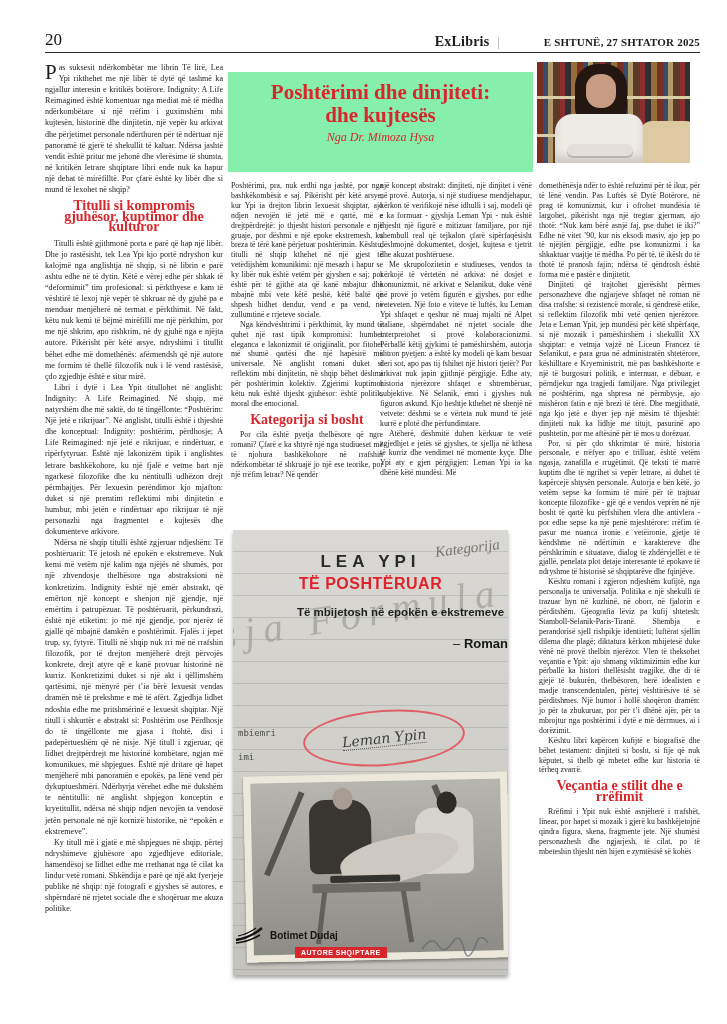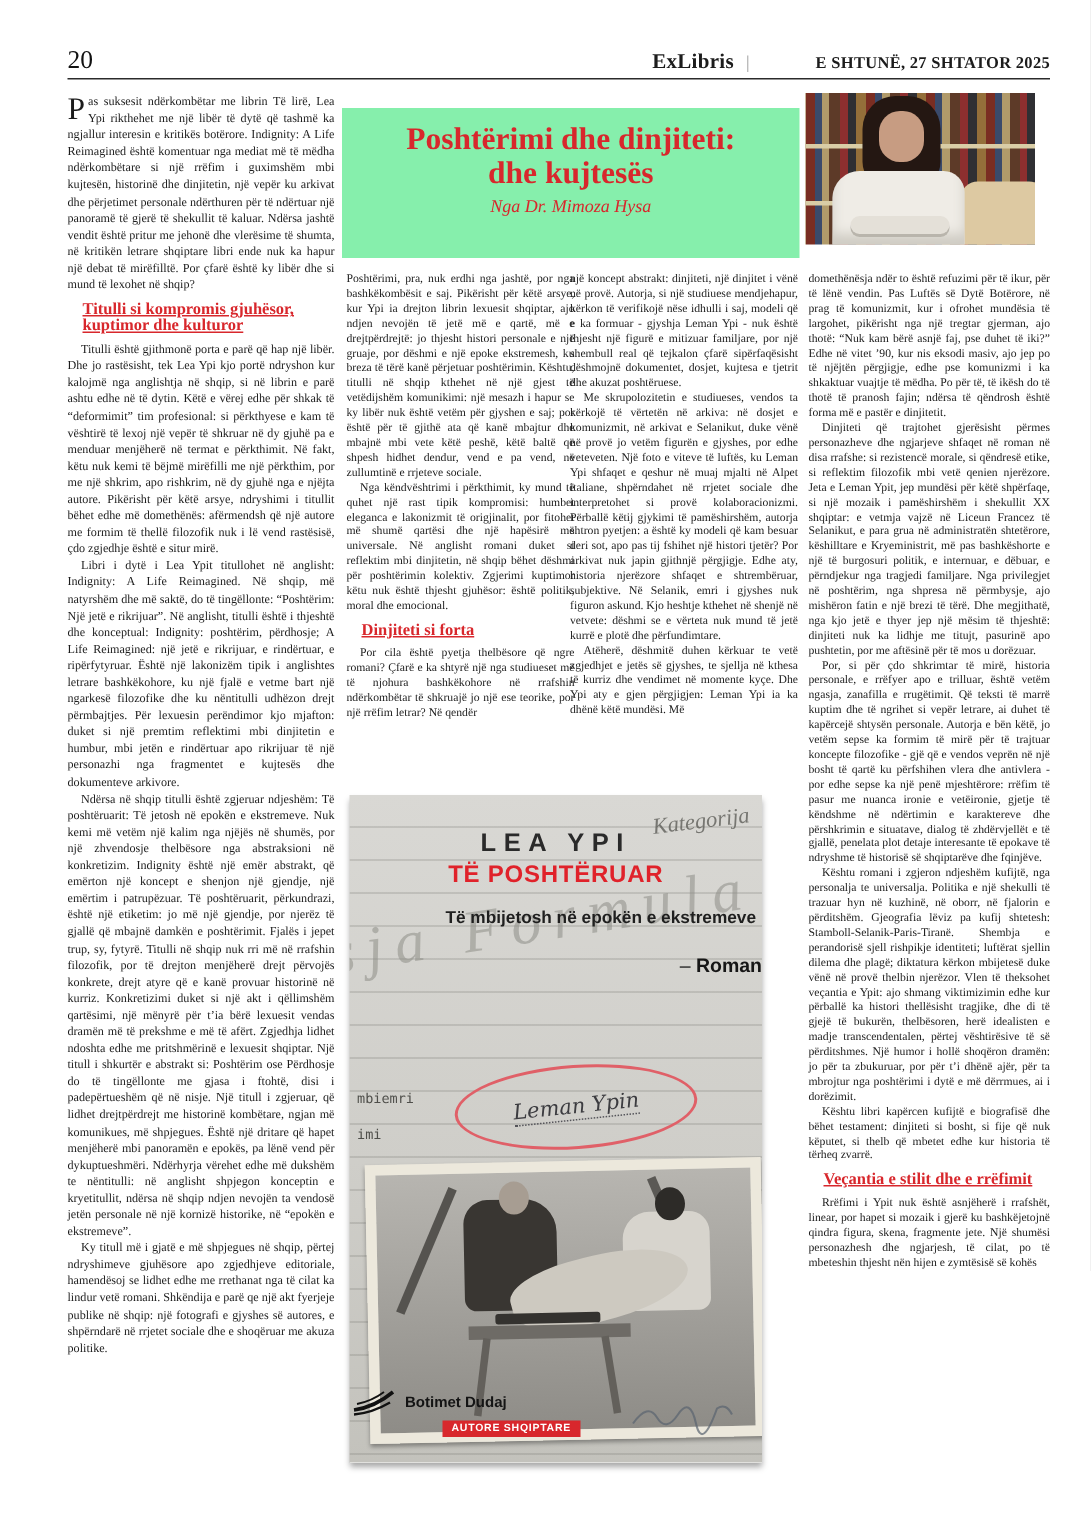--- a/index.html
+++ b/index.html
@@ -28,22 +28,22 @@
   .portrait .hair{position:absolute;left:38px;top:2px;width:52px;height:62px;background:#241712;border-radius:22px 22px 18px 18px;}
   .portrait .face{position:absolute;left:49px;top:12px;width:30px;height:34px;background:#c79c82;border-radius:14px;}
   .portrait .blouse{position:absolute;left:18px;top:52px;width:88px;height:52px;background:#efece6;
         border-radius:18px 14px 0 0;box-shadow:inset 0 -10px 8px #cfccc4;}
   .portrait .arms{position:absolute;left:30px;top:82px;width:66px;height:12px;background:#e4e0d8;
         border-radius:6px;box-shadow:0 2px 0 #b9b5ac;}
   
   .col{position:absolute;text-align:justify;font-size:7.8px;line-height:9.9px;}
   .col p{margin:0;text-indent:9px;}
   .col p.cont{text-indent:0;}
-  .colhead{color:#d8272c;font-weight:bold;text-align:left;font-size:11px;line-height:10.5px;
-        margin:6px 10px 5px;text-indent:0;text-decoration:underline;}
+  .colhead{color:#d8272c;font-weight:bold;text-align:center;font-size:14px;line-height:10.5px;
+        margin:6px 10px 5px;text-indent:0;}
   .col1{left:45px;top:62px;width:178px;line-height:11.1px;font-size:8.1px;}
   .col2{left:231px;top:181px;width:152px;}
   .col3{left:380px;top:181px;width:152px;}
   .col4{left:539px;top:181px;width:161px;}
   .dropcap{float:left;font-size:21px;line-height:19px;padding:1px 2px 0 0;font-weight:normal;}
   
   .cover{position:absolute;left:233px;top:530px;width:275px;height:445px;z-index:3;
         background:linear-gradient(180deg,#d9d8d4 0%,#cfcec9 55%,#c3c2bc 100%);
         box-shadow:0 3px 4px rgba(0,0,0,.35);overflow:hidden;font-family:"Liberation Sans",sans-serif;}
   .cover .lines{position:absolute;inset:0;
@@ -126,21 +126,21 @@
     <div class="colhead">Titulli si kompromis gjuhësor, kuptimor dhe kulturor</div>
     <p>Titulli është gjithmonë porta e parë që hap një libër. Dhe jo rastësisht, tek Lea Ypi kjo portë ndryshon kur kalojmë nga anglishtja në shqip, si në librin e parë ashtu edhe në të dytin. Këtë e vërej edhe për shkak të “deformimit” tim profesional: si përkthyese e kam të vështirë të lexoj një vepër të shkruar në dy gjuhë pa e menduar menjëherë në termat e përkthimit. Në fakt, këtu nuk kemi të bëjmë mirëfilli me një përkthim, por me një shkrim, apo rishkrim, në dy gjuhë nga e njëjta autore. Pikërisht për këtë arsye, ndryshimi i titullit bëhet edhe më domethënës: afërmendsh që një autore me formim të thellë filozofik nuk i lë vend rastësisë, çdo zgjedhje është e situr mirë.</p>
     <p>Libri i dytë i Lea Ypit titullohet në anglisht: Indignity: A Life Reimagined. Në shqip, më natyrshëm dhe më saktë, do të tingëllonte: “Poshtërim: Një jetë e rikrijuar”. Në anglisht, titulli është i thjeshtë dhe konceptual: Indignity: poshtërim, përdhosje; A Life Reimagined: një jetë e rikrijuar, e rindërtuar, e ripërfytyruar. Është një lakonizëm tipik i anglishtes letrare bashkëkohore, ku një fjalë e vetme bart një ngarkesë filozofike dhe ku nëntitulli udhëzon drejt përmbajtjes. Për lexuesin perëndimor kjo mjafton: duket si një premtim reflektimi mbi dinjitetin e humbur, mbi jetën e rindërtuar apo rikrijuar të një personazhi nga fragmentet e kujtesës dhe dokumenteve arkivore.</p>
     <p>Ndërsa në shqip titulli është zgjeruar ndjeshëm: Të poshtëruarit: Të jetosh në epokën e ekstremeve. Nuk kemi më vetëm një kalim nga njëjës në shumës, por një zhvendosje thelbësore nga abstraksioni në konkretizim. Indignity është një emër abstrakt, që emërton një koncept e shenjon një gjendje, një emërtim i patrupëzuar. Të poshtëruarit, përkundrazi, është një etiketim: jo më një gjendje, por njerëz të gjallë që mbajnë damkën e poshtërimit. Fjalës i jepet trup, sy, fytyrë. Titulli në shqip nuk rri më në rrafshin filozofik, por të drejton menjëherë drejt përvojës konkrete, drejt atyre që e kanë provuar historinë në kurriz. Konkretizimi duket si një akt i qëllimshëm qartësimi, një mënyrë për t’ia bërë lexuesit vendas dramën më të prekshme e më të afërt. Zgjedhja lidhet ndoshta edhe me pritshmërinë e lexuesit shqiptar. Një titull i shkurtër e abstrakt si: Poshtërim ose Përdhosje do të tingëllonte me gjasa i ftohtë, disi i padepërtueshëm që në nisje. Një titull i zgjeruar, që lidhet drejtpërdrejt me historinë kombëtare, ngjan më komunikues, më shpjegues. Është një dritare që hapet menjëherë mbi panoramën e epokës, pa lënë vend për dykuptueshmëri. Ndërhyrja vërehet edhe më dukshëm te nëntitulli: në anglisht shpjegon konceptin e kryetitullit, ndërsa në shqip ndjen nevojën ta vendosë jetën personale në një kornizë historike, në “epokën e ekstremeve”.</p>
     <p>Ky titull më i gjatë e më shpjegues në shqip, përtej ndryshimeve gjuhësore apo zgjedhjeve editoriale, hamendësoj se lidhet edhe me rrethanat nga të cilat ka lindur vetë romani. Shkëndija e parë qe një akt fyerjeje publike në shqip: një fotografi e gjyshes së autores, e shpërndarë në rrjetet sociale dhe e shoqëruar me akuza politike.</p>
   </div>
 
   <div class="col col2">
     <p class="cont">Poshtërimi, pra, nuk erdhi nga jashtë, por nga bashkëkombësit e saj. Pikërisht për këtë arsye, kur Ypi ia drejton librin lexuesit shqiptar, ajo ndjen nevojën të jetë më e qartë, më e drejtpërdrejtë: jo thjesht histori personale e një gruaje, por dëshmi e një epoke ekstremesh, ku breza të tërë kanë përjetuar poshtërimin. Kështu, titulli në shqip kthehet në një gjest të vetëdijshëm komunikimi: një mesazh i hapur se ky libër nuk është vetëm për gjyshen e saj; por është për të gjithë ata që kanë mbajtur dhe mbajnë mbi vete këtë peshë, këtë baltë që shpesh hidhet dendur, vend e pa vend, në zullumtinë e rrjeteve sociale.</p>
     <p>Nga këndvështrimi i përkthimit, ky mund të quhet një rast tipik kompromisi: humbet eleganca e lakonizmit të origjinalit, por fitohet më shumë qartësi dhe një hapësirë më universale. Në anglisht romani duket si reflektim mbi dinjitetin, në shqip bëhet dëshmi për poshtërimin kolektiv. Zgjerimi kuptimor këtu nuk është thjesht gjuhësor: është politik, moral dhe emocional.</p>
-    <div class="colhead">Dinjiteti si forta</div>
+    <div class="colhead">Kategorija si bosht</div>
     <p>Por cila është pyetja thelbësore që ngre romani? Çfarë e ka shtyrë një nga studiueset më të njohura bashkëkohore në rrafshin ndërkombëtar të shkruajë jo një ese teorike, por një rrëfim letrar? Në qendër</p>
   </div>
 
   <div class="col col3">
     <p class="cont">një koncept abstrakt: dinjiteti, një dinjitet i vënë në provë. Autorja, si një studiuese mendjehapur, kërkon të verifikojë nëse idhulli i saj, modeli që e ka formuar - gjyshja Leman Ypi - nuk është thjesht një figurë e mitizuar familjare, por një shembull real që tejkalon çfarë sipërfaqësisht dëshmojnë dokumentet, dosjet, kujtesa e tjetrit dhe akuzat poshtëruese.</p>
     <p>Me skrupolozitetin e studiueses, vendos ta kërkojë të vërtetën në arkiva: në dosjet e komunizmit, në arkivat e Selanikut, duke vënë në provë jo vetëm figurën e gjyshes, por edhe veteveten. Një foto e viteve të luftës, ku Leman Ypi shfaqet e qeshur në muaj mjalti në Alpet italiane, shpërndahet në rrjetet sociale dhe interpretohet si provë kolaboracionizmi. Përballë këtij gjykimi të pamëshirshëm, autorja shtron pyetjen: a është ky modeli që kam besuar deri sot, apo pas tij fshihet një histori tjetër? Por arkivat nuk japin gjithnjë përgjigje. Edhe aty, historia njerëzore shfaqet e shtrembëruar, subjektive. Në Selanik, emri i gjyshes nuk figuron askund. Kjo heshtje kthehet në shenjë në vetvete: dëshmi se e vërteta nuk mund të jetë kurrë e plotë dhe përfundimtare.</p>
     <p>Atëherë, dëshmitë duhen kërkuar te vetë zgjedhjet e jetës së gjyshes, te sjellja në kthesa të kurriz dhe vendimet në momente kyçe. Dhe Ypi aty e gjen përgjigjen: Leman Ypi ia ka dhënë këtë mundësi. Më</p>
   </div>
 
   <div class="col col4">

